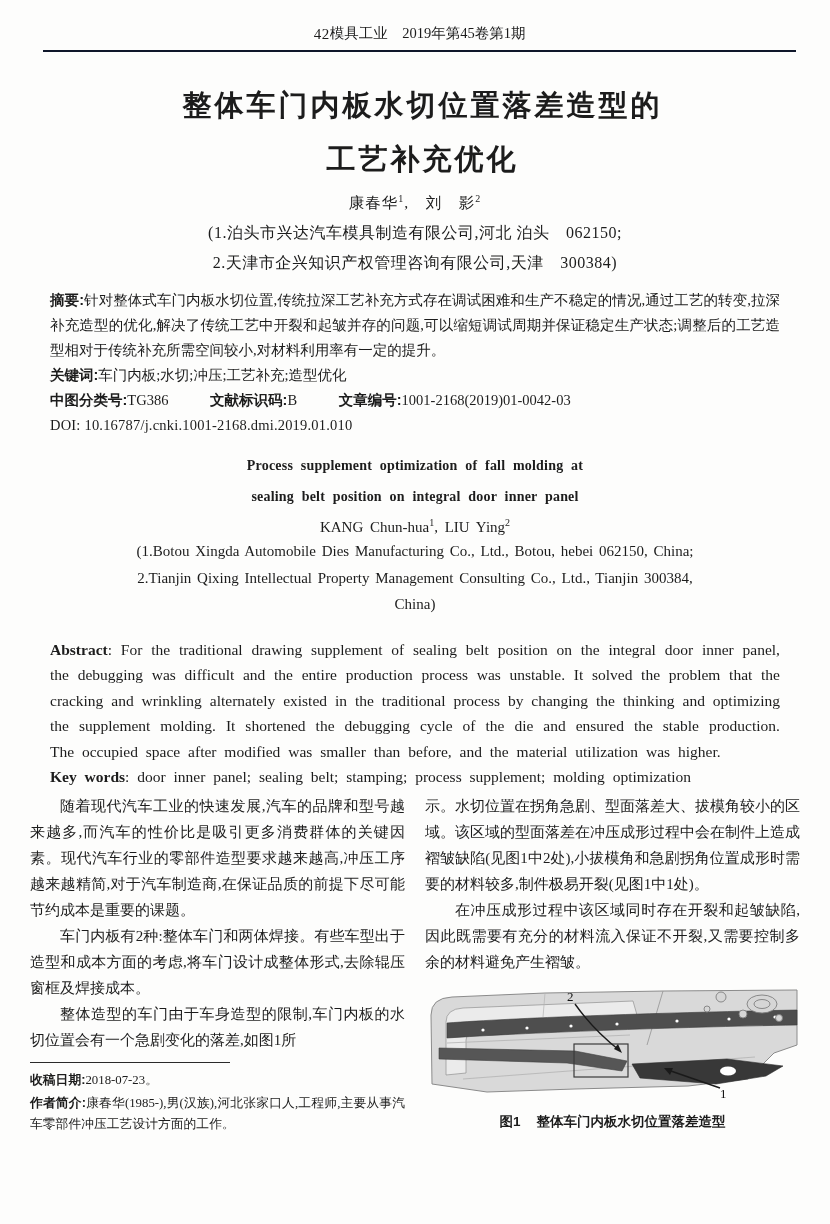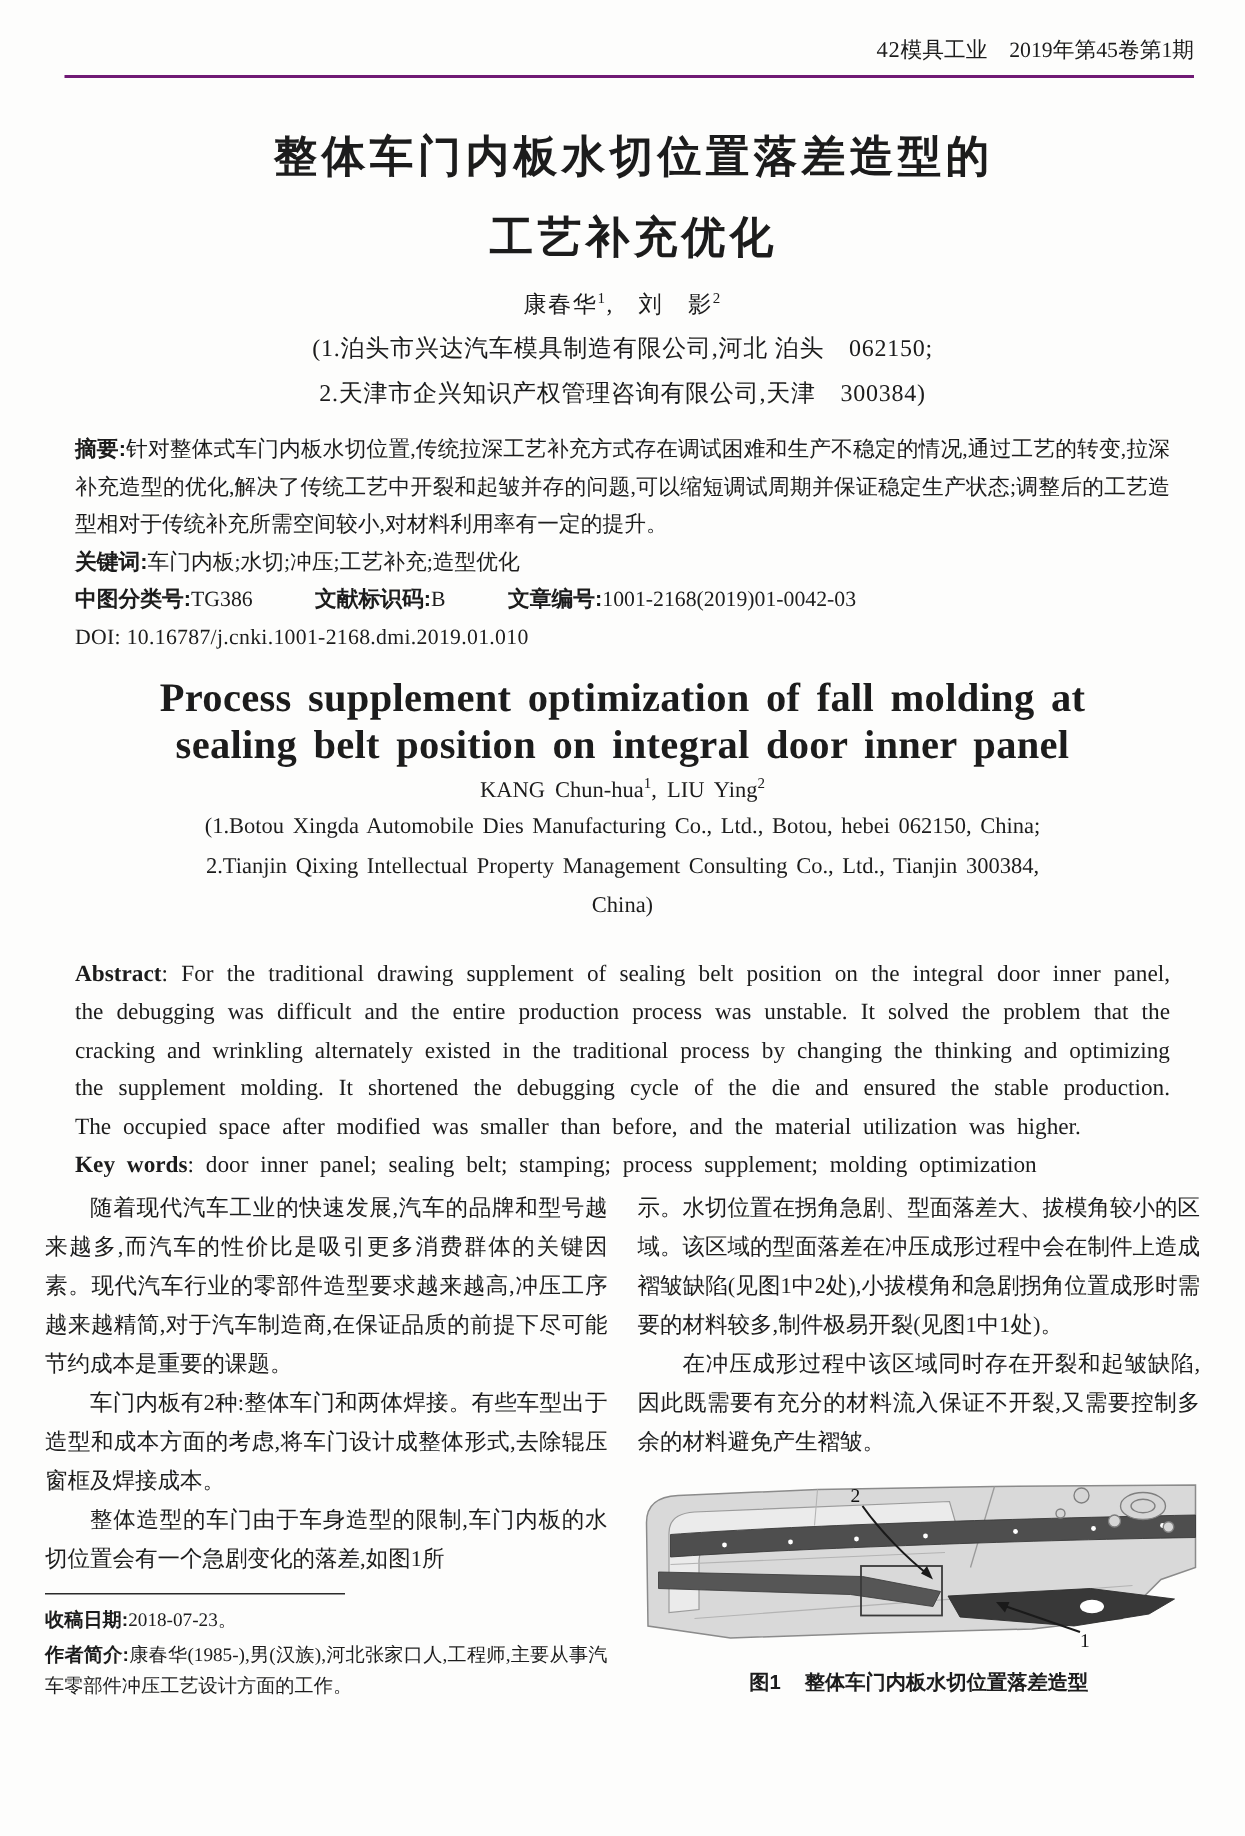--- a/index.html
+++ b/index.html
@@ -4,22 +4,22 @@
 <style>
   html,body{margin:0;padding:0;background:#e8e8e8;}
   .page{
     position:relative;width:830px;height:1224px;margin:0 auto;
     background:#fdfdfc;color:#1c1c1c;overflow:hidden;
     font-family:"Liberation Serif","DejaVu Serif",serif;
   }
   
   .header{
     position:absolute;top:24px;left:43px;right:34px;
-    display:flex;justify-content:flex-end;align-items:flex-end;
-    font-size:14.5px;padding-bottom:7px;border-bottom:2px solid #701a75;
+    display:flex;justify-content:center;align-items:flex-end;
+    font-size:14.5px;padding-bottom:7px;border-bottom:2px solid #0f172a;
   }
   .header .pageno{font-size:15px;letter-spacing:.5px;}
   
   .front{position:absolute;top:78px;left:0;right:0;text-align:center;}
   .title-zh{
     font-family:"Liberation Sans","DejaVu Sans",sans-serif;
     font-weight:700;font-size:29px;line-height:54px;letter-spacing:3px;margin:0;padding-left:15px;
   }
   .authors-zh{font-size:15.5px;margin-top:7px;letter-spacing:1px;}
   .authors-zh sup,.authors-en sup{font-size:10px;}
@@ -29,21 +29,21 @@
     font-size:14.5px;line-height:25px;
   }
   .meta-block .lbl{
     font-family:"Liberation Sans","DejaVu Sans",sans-serif;font-weight:700;
   }
   .abstract-zh{text-align:justify;}
   .clc-row .pair{display:inline-block;margin-right:38px;}
   .clc-row .pair:last-child{margin-right:0;}
   .doi-row{letter-spacing:.2px;}
   .title-en{
-    font-weight:700;font-size:27px;line-height:31px;margin:12px 0 0;letter-spacing:.2px;
+    font-weight:700;font-size:14px;line-height:31px;margin:12px 0 0;letter-spacing:.2px;
     word-spacing:4px;
   }
   .authors-en{font-size:15px;margin-top:5px;word-spacing:3px;}
   .affil-en{font-size:15px;line-height:26.5px;margin-top:2px;word-spacing:2px;}
   .abstract-en-block{
     width:730px;margin:19px auto 0;text-align:justify;
     font-size:15.5px;line-height:25.5px;word-spacing:4px;
   }
   .abstract-en-block .lbl{font-weight:700;}
   

